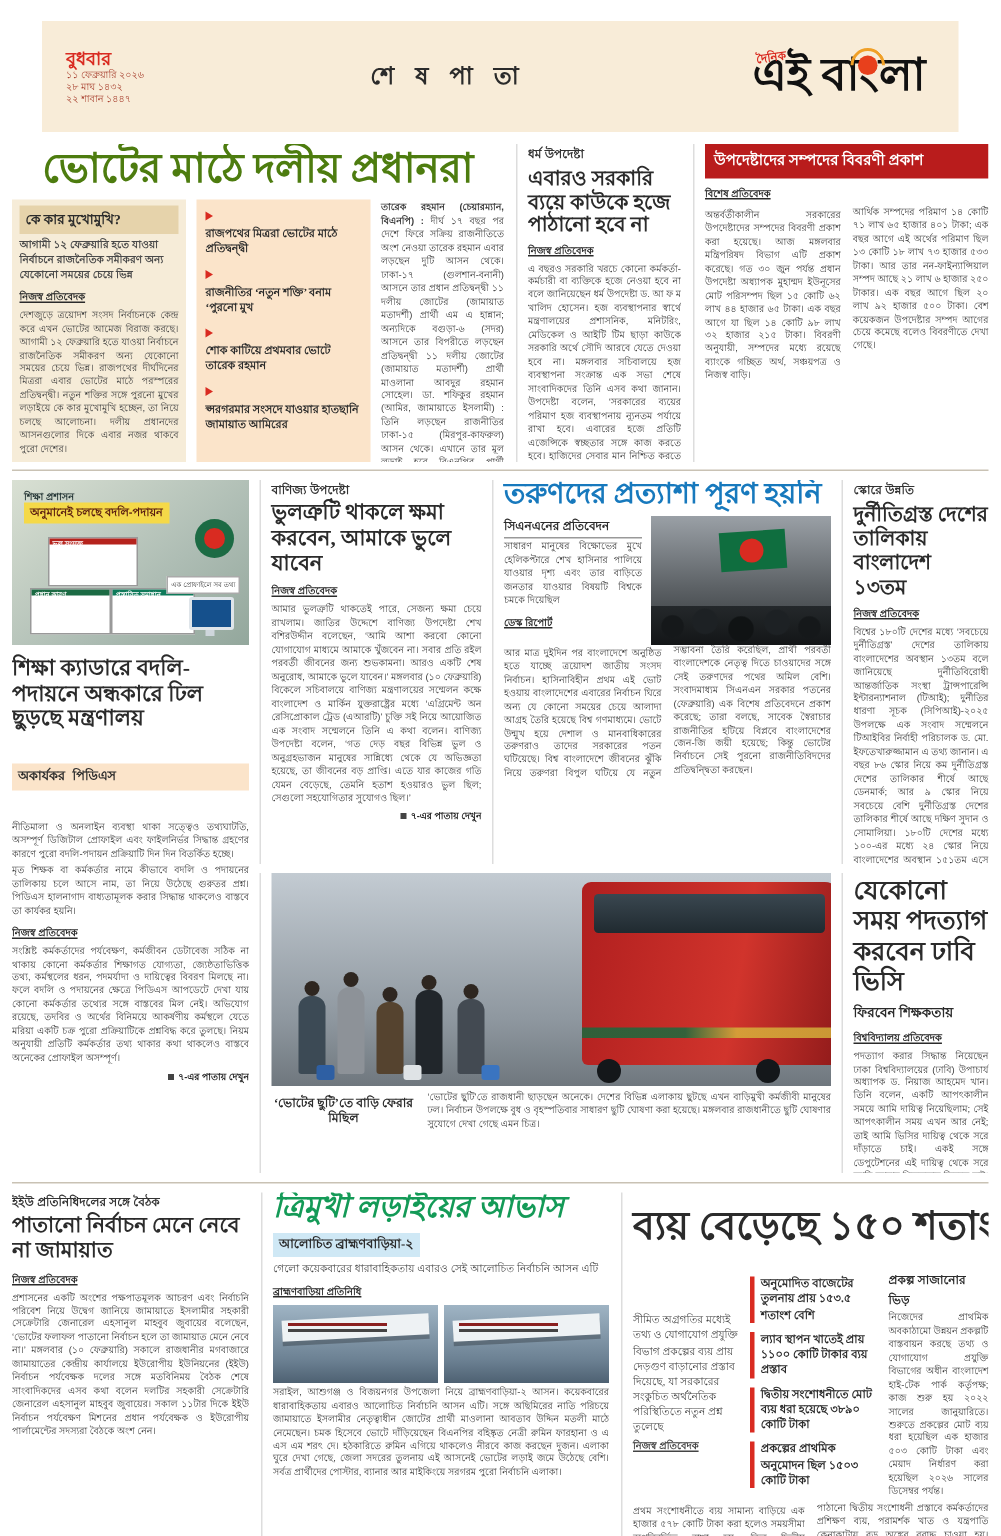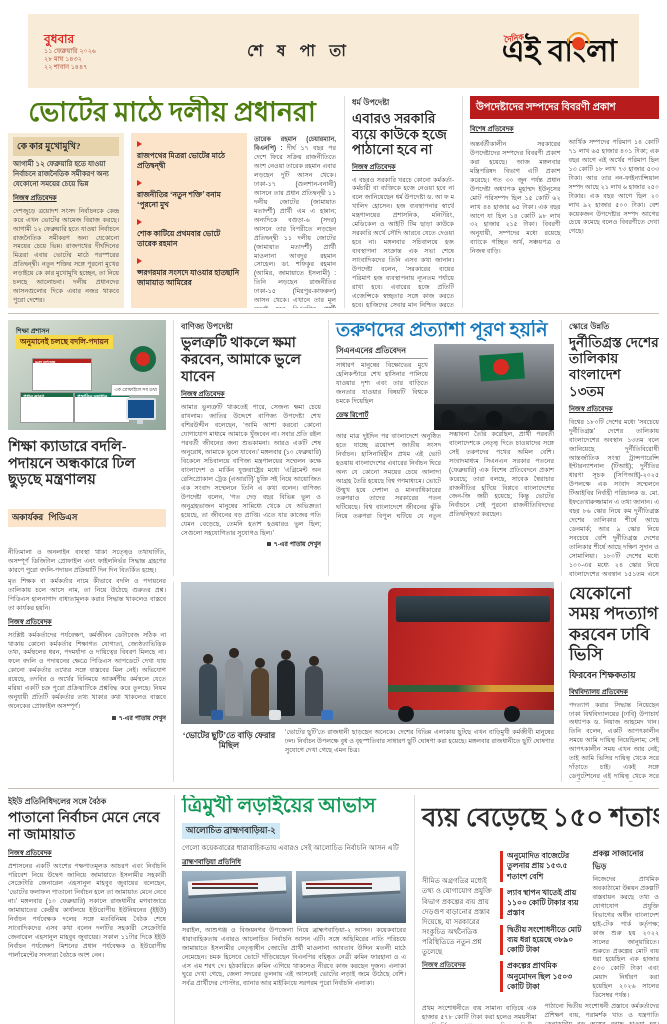--- a/index.html
+++ b/index.html
@@ -81,21 +81,21 @@
   .bus::after{content:"";position:absolute;bottom:18px;left:0;right:0;height:7px;background:linear-gradient(90deg,#0f6e3f 40%,#d7b73b 60%);opacity:.8;}
   .wheel{position:absolute;bottom:2px;width:16px;height:16px;background:#14171a;border-radius:50%;}
   .person{position:absolute;bottom:8px;width:18px;height:52px;border-radius:8px 8px 2px 2px;}
   .person::before{content:"";position:absolute;top:-10px;left:4px;width:10px;height:10px;border-radius:50%;background:#2e2620;}
   .bag{position:absolute;bottom:4px;width:12px;height:10px;border-radius:2px;}
   .bus-cap{display:flex;gap:8px;margin-top:4px;align-items:center;}
   .bus-cap-bold{width:96px;flex:none;font-size:8.2px;font-weight:bold;text-align:center;font-family:"Liberation Serif",serif;line-height:1.3;}
   
   .bottom-band{display:grid;grid-template-columns:158px 232px 1fr;gap:8px;padding:6px 0 4px;min-height:192px;}
   .jamaat h3{font-size:14px;line-height:1.2;margin:2px 0;}
-  .trimukhi h2{color:#149a57;font-size:20px;line-height:1.05;margin:0 0 3px;white-space:nowrap;}
+  .trimukhi h2{color:#149a57;font-size:20px;line-height:1.05;margin:0 0 3px;white-space:nowrap;font-style:italic;}
   .chip-blue{display:inline-block;background:#cfe8f5;font-weight:bold;font-size:8.5px;padding:1px 4px;margin-bottom:2px;font-family:"Liberation Serif",serif;}
   .tri-lead{font-size:7px;line-height:1.4;color:#444;margin:2px 0;}
   .poster-row{display:flex;gap:4px;margin:3px 0;}
   .poster{position:relative;width:50%;height:52px;background:linear-gradient(#9fb4c4,#6c8193 70%,#4e6172);overflow:hidden;}
   .poster::before{content:"";position:absolute;top:8px;left:6px;right:6px;height:14px;background:#eef2f4;transform:rotate(-3deg);box-shadow:0 3px 0 rgba(0,0,0,.25);}
   .poster::after{content:"";position:absolute;top:12px;left:10px;width:60%;height:2px;background:#8a2020;box-shadow:0 4px 0 #444;}
   .expense h1{font-size:26px;text-align:center;margin:2px 0 6px;white-space:nowrap;}
   .exp-row{display:flex;gap:7px;align-items:center;}
   .exp-lead{width:30%;font-size:7px;line-height:1.45;color:#444;}
   .exp-bullets{width:36%;}

